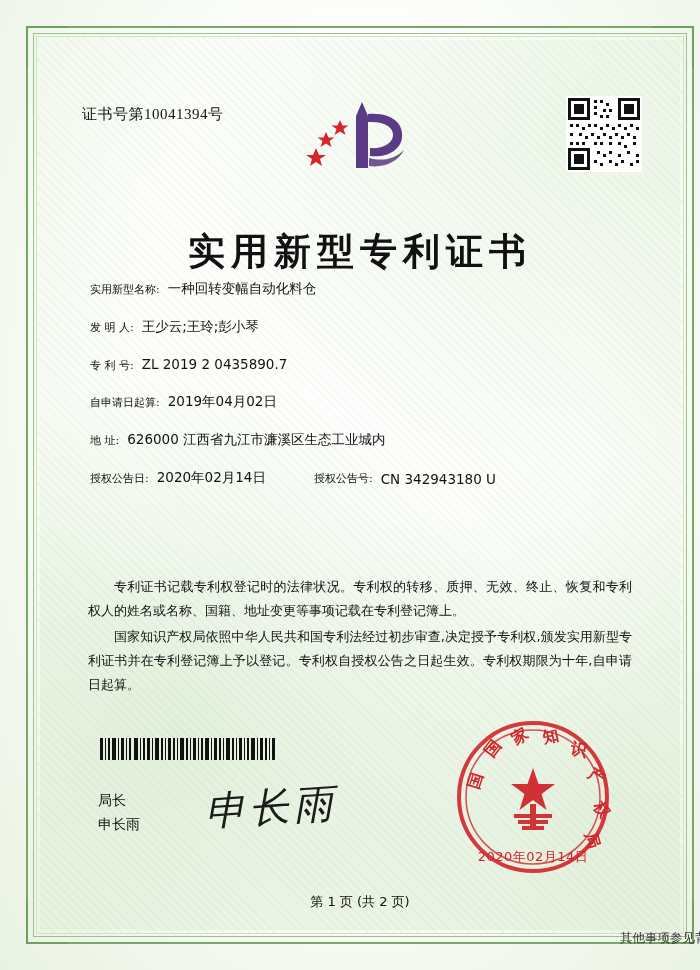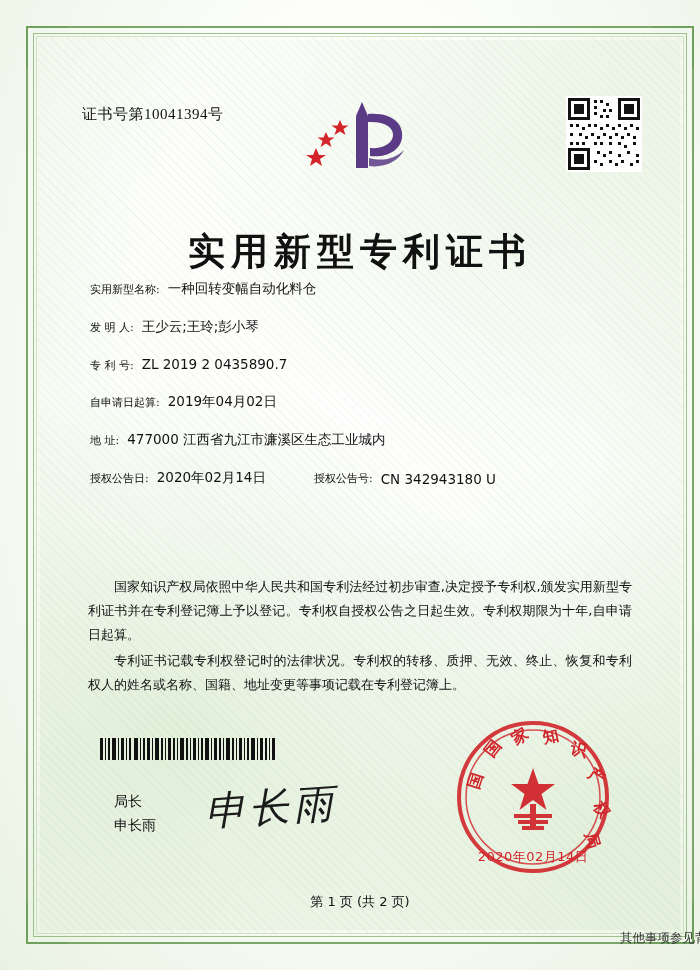--- a/index.html
+++ b/index.html
@@ -156,23 +156,23 @@
   .barcode {
     position: absolute;
     left: 100px;
     top: 738px;
     width: 180px;
     height: 22px;
   }
 
   .signer {
     position: absolute;
-    left: 114px;
+    left: 98px;
     top: 790px;
-    font-family: Liberation Serif, serif;
+    font-family: Liberation Mono, monospace;
     font-size: 14px;
     line-height: 1.7;
     color: #111;
   }
   .signature {
     position: absolute;
     left: 205px;
     top: 780px;
     font-size: 40px;
     color: #1b1b1b;
@@ -335,35 +335,35 @@
     <div class="field-row">
       <span class="field-label">专  利  号:</span>
       <span class="field-value">ZL 2019 2 0435890.7</span>
     </div>
     <div class="field-row">
       <span class="field-label">自申请日起算:</span>
       <span class="field-value">2019年04月02日</span>
     </div>
     <div class="field-row">
       <span class="field-label">地      址:</span>
-      <span class="field-value">477000 江西省九江市濂溪区生态工业城内</span>
+      <span class="field-value">626000 江西省九江市濂溪区生态工业城内</span>
     </div>
     <div class="field-row two-col">
       <span class="field-label">授权公告日:</span>
       <span class="field-value">2020年02月14日</span>
       <span class="col2">
         <span class="field-label">授权公告号:</span>
         <span class="field-value">CN 342943180 U</span>
       </span>
     </div>
   </div>
 
   <div class="paragraphs">
+    <p>专利证书记载专利权登记时的法律状况。专利权的转移、质押、无效、终止、恢复和专利权人的姓名或名称、国籍、地址变更等事项记载在专利登记簿上。</p>
     <p>国家知识产权局依照中华人民共和国专利法经过初步审查,决定授予专利权,颁发实用新型专利证书并在专利登记簿上予以登记。专利权自授权公告之日起生效。专利权期限为十年,自申请日起算。</p>
-    <p>专利证书记载专利权登记时的法律状况。专利权的转移、质押、无效、终止、恢复和专利权人的姓名或名称、国籍、地址变更等事项记载在专利登记簿上。</p>
   </div>
 
   <div class="barcode">
     <svg width="180" height="22" viewBox="0 0 180 22">
       <g fill="#111">
         <rect x="0" y="0" width="3" height="22"></rect>
           <rect x="5" y="0" width="1" height="22"></rect>
         <rect x="8" y="0" width="2" height="22"></rect>
           <rect x="12" y="0" width="4" height="22"></rect>
         <rect x="18" y="0" width="1" height="22"></rect>

